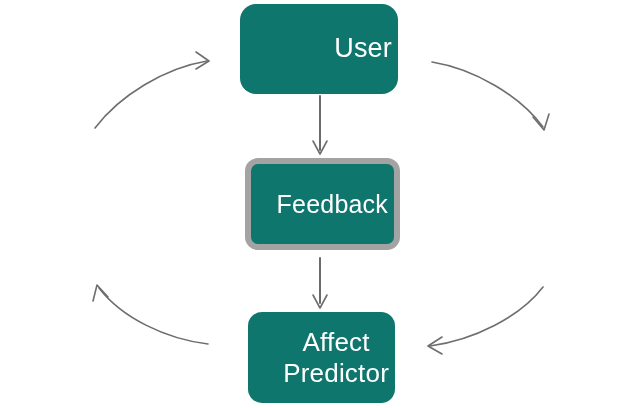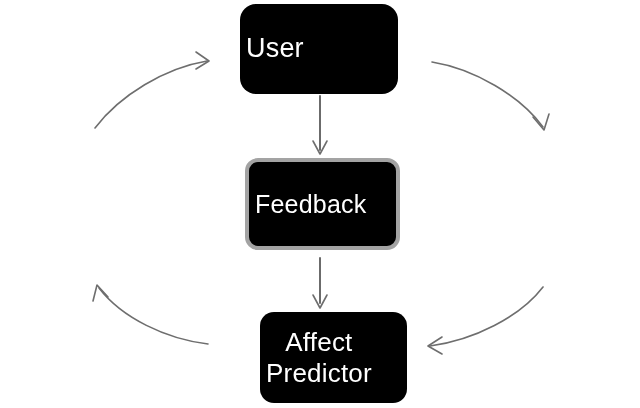--- a/index.html
+++ b/index.html
@@ -13,34 +13,34 @@
   #canvas {
     position: relative;
     width: 640px;
     height: 408px;
     background: #ffffff;
     overflow: hidden;
   }
   .node {
     position: absolute;
     box-sizing: border-box;
-    background: #000000;
+    background: #0f766e;
     border-radius: 14px;
     color: #ffffff;
     display: flex;
     align-items: center;
-    justify-content: flex-start;
+    justify-content: flex-end;
     text-align: center;
     line-height: 1.16;
     font-weight: 400;
     letter-spacing: 0.2px;
     -webkit-font-smoothing: antialiased;
   }
   .node.outlined {
-    border: 4px solid #a3a3a3;
+    border: 6px solid #a3a3a3;
   }
   .node-label {
     display: block;
     padding: 0 6px;
     white-space: pre-line;
   }
   #node-user {
     left: 240px;
     top: 4px;
     width: 158px;
@@ -66,21 +66,21 @@
   }
   #node-activity-tracker {
     left: 494px;
     top: 152px;
     width: 137px;
     height: 98px;
     font-size: 26px;
     border-radius: 14px;
   }
   #node-affect-predictor {
-    left: 260px;
+    left: 248px;
     top: 312px;
     width: 147px;
     height: 91px;
     font-size: 26px;
     border-radius: 14px;
   }
   #edges {
     position: absolute;
     left: 0;
     top: 0;

